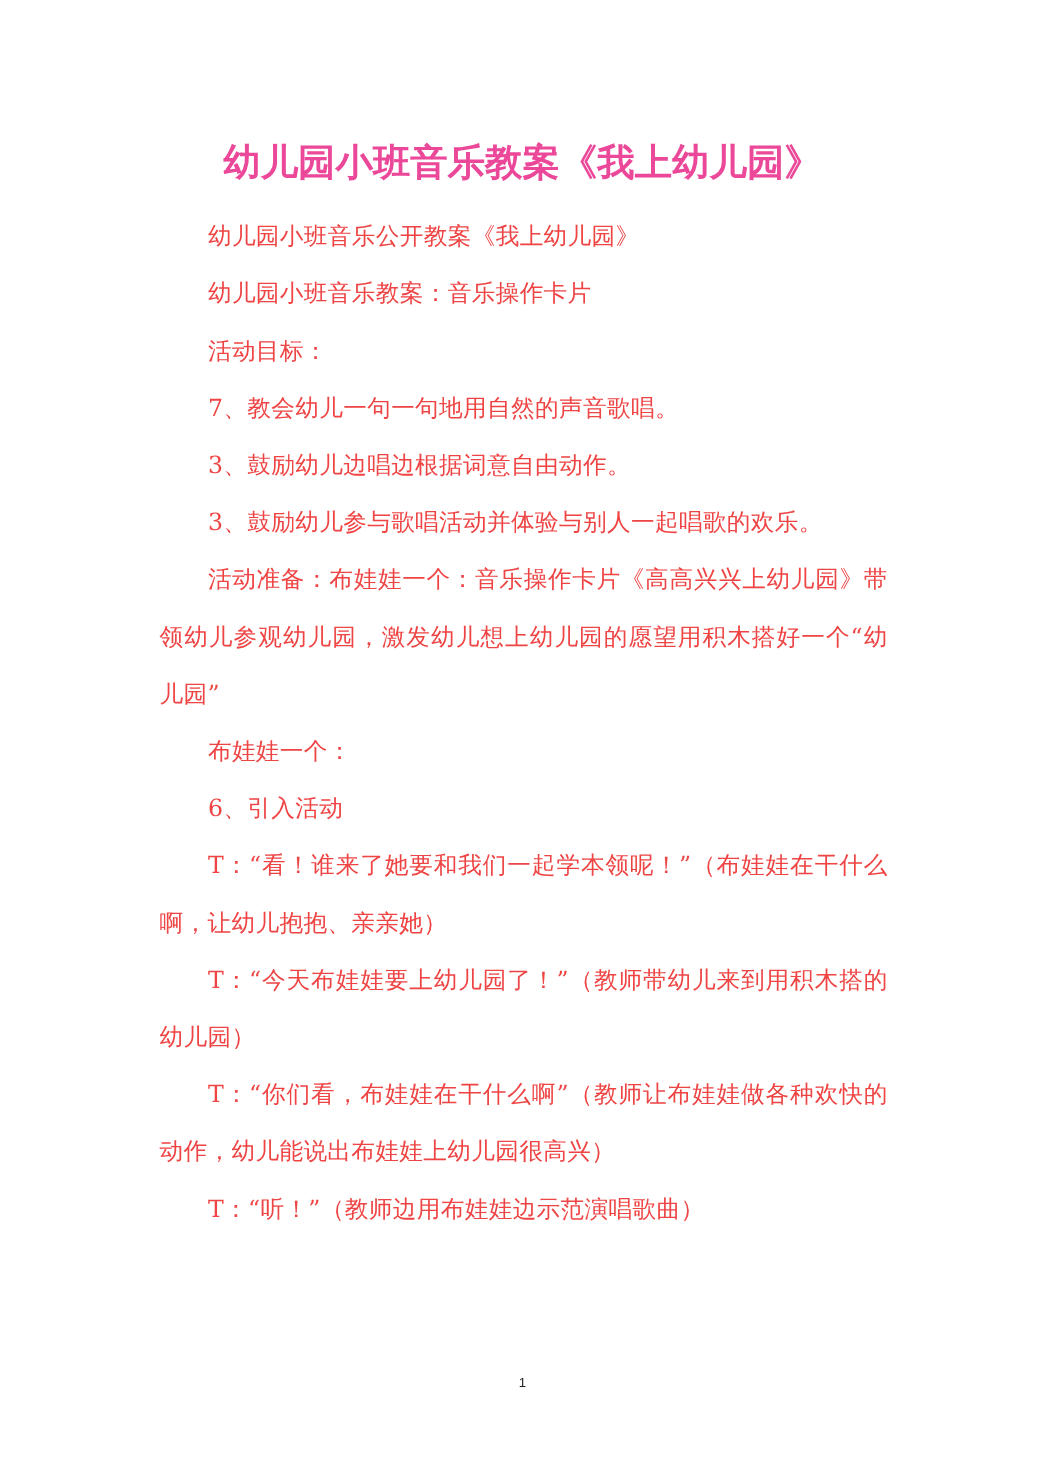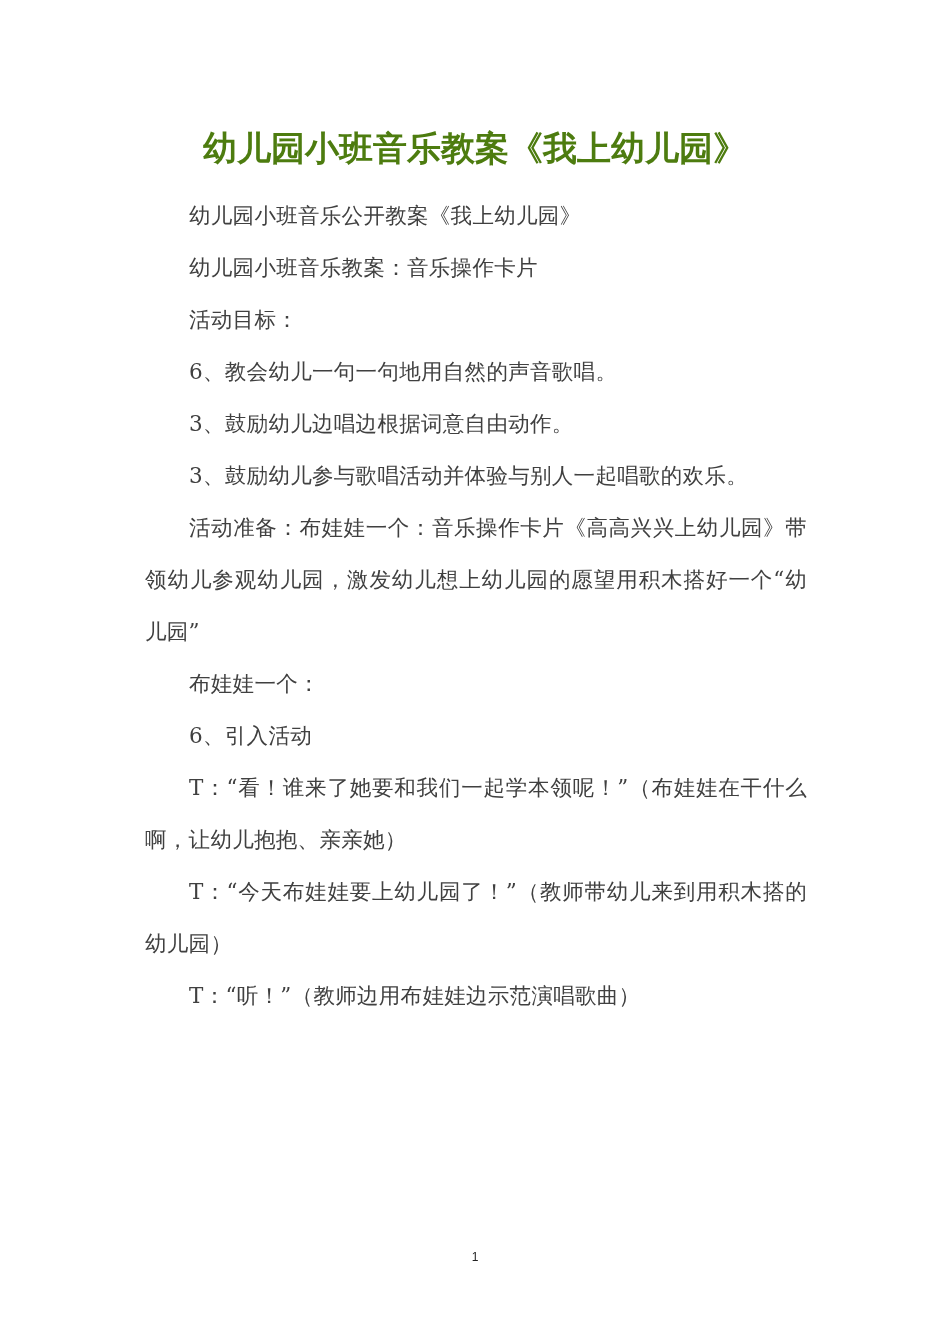--- a/index.html
+++ b/index.html
@@ -27,36 +27,36 @@
       position: absolute;
       left: 0;
       top: 124px;
       width: 950px;
       text-align: center;
       font-size: 34px;
       font-weight: bold;
       line-height: 48px;
       letter-spacing: 0px;
       font-family: "DejaVu Sans", "Liberation Sans", sans-serif;
-      color: #4d7c0f;
+      color: #ec4899;
     }
     .body-text {
       position: absolute;
       left: 145px;
       top: 190px;
       width: 662px;
     }
     .para {
       margin: 0;
       font-size: 21.5px;
       line-height: 52px;
       text-indent: 44px;
       text-align: justify;
       letter-spacing: 0.3px;
-      color: #404040;
+      color: #ef4444;
       white-space: normal;
     }
     .page-number {
       position: absolute;
       left: 0;
       width: 950px;
       top: 1249px;
       text-align: center;
       font-size: 12px;
       line-height: 16px;
@@ -67,25 +67,26 @@
 </head>
 <body>
 
 <div class="page">
   <div class="title">幼儿园小班音乐教案《我上幼儿园》</div>
 
   <div class="body-text">
     <p class="para">幼儿园小班音乐公开教案《我上幼儿园》</p>
     <p class="para">幼儿园小班音乐教案：音乐操作卡片</p>
     <p class="para">活动目标：</p>
-    <p class="para">6、教会幼儿一句一句地用自然的声音歌唱。</p>
+    <p class="para">7、教会幼儿一句一句地用自然的声音歌唱。</p>
     <p class="para">3、鼓励幼儿边唱边根据词意自由动作。</p>
     <p class="para">3、鼓励幼儿参与歌唱活动并体验与别人一起唱歌的欢乐。</p>
     <p class="para">活动准备：布娃娃一个：音乐操作卡片《高高兴兴上幼儿园》带领幼儿参观幼儿园，激发幼儿想上幼儿园的愿望用积木搭好一个“幼儿园”</p>
     <p class="para">布娃娃一个：</p>
     <p class="para">6、引入活动</p>
     <p class="para">T：“看！谁来了她要和我们一起学本领呢！”（布娃娃在干什么啊，让幼儿抱抱、亲亲她）</p>
     <p class="para">T：“今天布娃娃要上幼儿园了！”（教师带幼儿来到用积木搭的幼儿园）</p>
+    <p class="para">T：“你们看，布娃娃在干什么啊”（教师让布娃娃做各种欢快的动作，幼儿能说出布娃娃上幼儿园很高兴）</p>
     <p class="para">T：“听！”（教师边用布娃娃边示范演唱歌曲）</p>
   </div>
 
   <div class="page-number">1</div>
 </div>
 
 </body></html>

